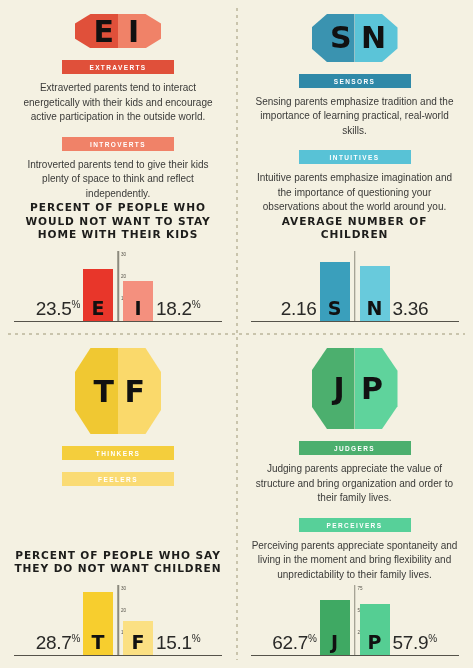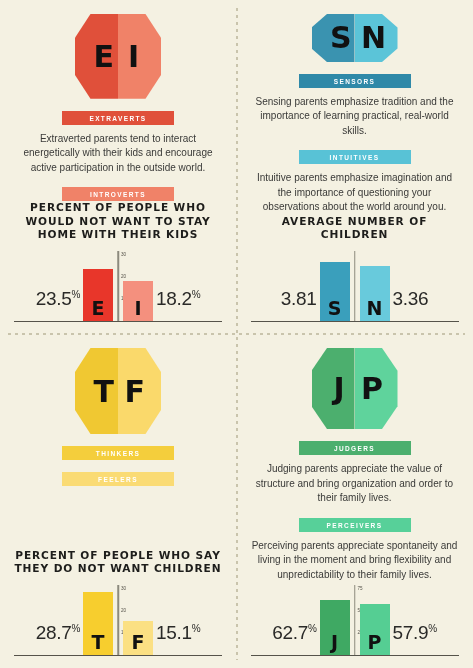--- a/index.html
+++ b/index.html
@@ -131,21 +131,21 @@
   .bar.left  { right: 50%; margin-right: 5px; }
   .bar.right { left: 50%;  margin-left: 5px; }
   .bar-letter {
     position: absolute; bottom: 3px; left: 0; right: 0;
     text-align: center;
     font-size: 19px; font-weight: bold; color: #111;
     font-family: "DejaVu Sans", sans-serif;
     line-height: 1;
   }
   .value {
-    position: absolute; bottom: 12px;
+    position: absolute; bottom: 2px;
     font-size: 19px; color: #2A2A28;
     font-family: "Liberation Sans", sans-serif;
     white-space: nowrap;
     letter-spacing: -0.3px;
   }
   .value.lv { right: 50%; margin-right: 38px; }
   .value.rv { left: 50%;  margin-left: 38px; }
   .value sup { font-size: 10px; vertical-align: super; }
 </style>
 </head>
@@ -163,20 +163,21 @@
         <div class="half l" style="background: rgb(224, 80, 58);"></div>
         <div class="half r" style="background: rgb(240, 130, 104);"></div>
         <div class="letters">
           <span>E</span>
           <span>I</span>
         </div>
       </div>
       <div class="badge" style="background: rgb(224, 80, 58);">EXTRAVERTS</div>
       <div class="desc">Extraverted parents tend to interact energetically with their kids and encourage active participation in the outside world.</div>
       <div class="badge" style="background: rgb(240, 130, 104);">INTROVERTS</div>
+      <div class="desc">Introverted parents tend to give their kids plenty of space to think and reflect independently.</div>
       <div class="stat">
         <div class="stat-title">PERCENT OF PEOPLE WHO WOULD NOT WANT TO STAY HOME WITH THEIR KIDS</div>
         <div class="chart">
             <div class="baseline"></div>
             <div class="axis"></div>
             <div class="tick" style="bottom: 65.125px;">30</div>
             <div class="tick" style="bottom: 43.25px;">20</div>
             <div class="tick" style="bottom: 21.375px;">10</div>
             <div class="bar left" style="height: 51.4062px; background: rgb(232, 54, 42);">
               <div class="bar-letter">E</div>
@@ -204,21 +205,21 @@
       <div class="badge" style="background: rgb(88, 194, 214);">INTUITIVES</div>
       <div class="desc">Intuitive parents emphasize imagination and the importance of questioning your observations about the world around you.</div>
       <div class="stat">
         <div class="stat-title">AVERAGE NUMBER OF CHILDREN</div>
         <div class="chart">
             <div class="baseline"></div>
             <div class="axis"></div>
             <div class="bar left" style="height: 58.1538px; background: rgb(58, 159, 188);">
               <div class="bar-letter">S</div>
             </div>
-            <div class="value lv">3.81</div>
+            <div class="value lv">2.16</div>
             <div class="bar right" style="height: 54.9231px; background: rgb(104, 202, 220);">
               <div class="bar-letter">N</div>
             </div>
             <div class="value rv">3.36</div>
           </div>
       </div>
     </div>
 
     <div class="quad">
       <div class="emblem">

